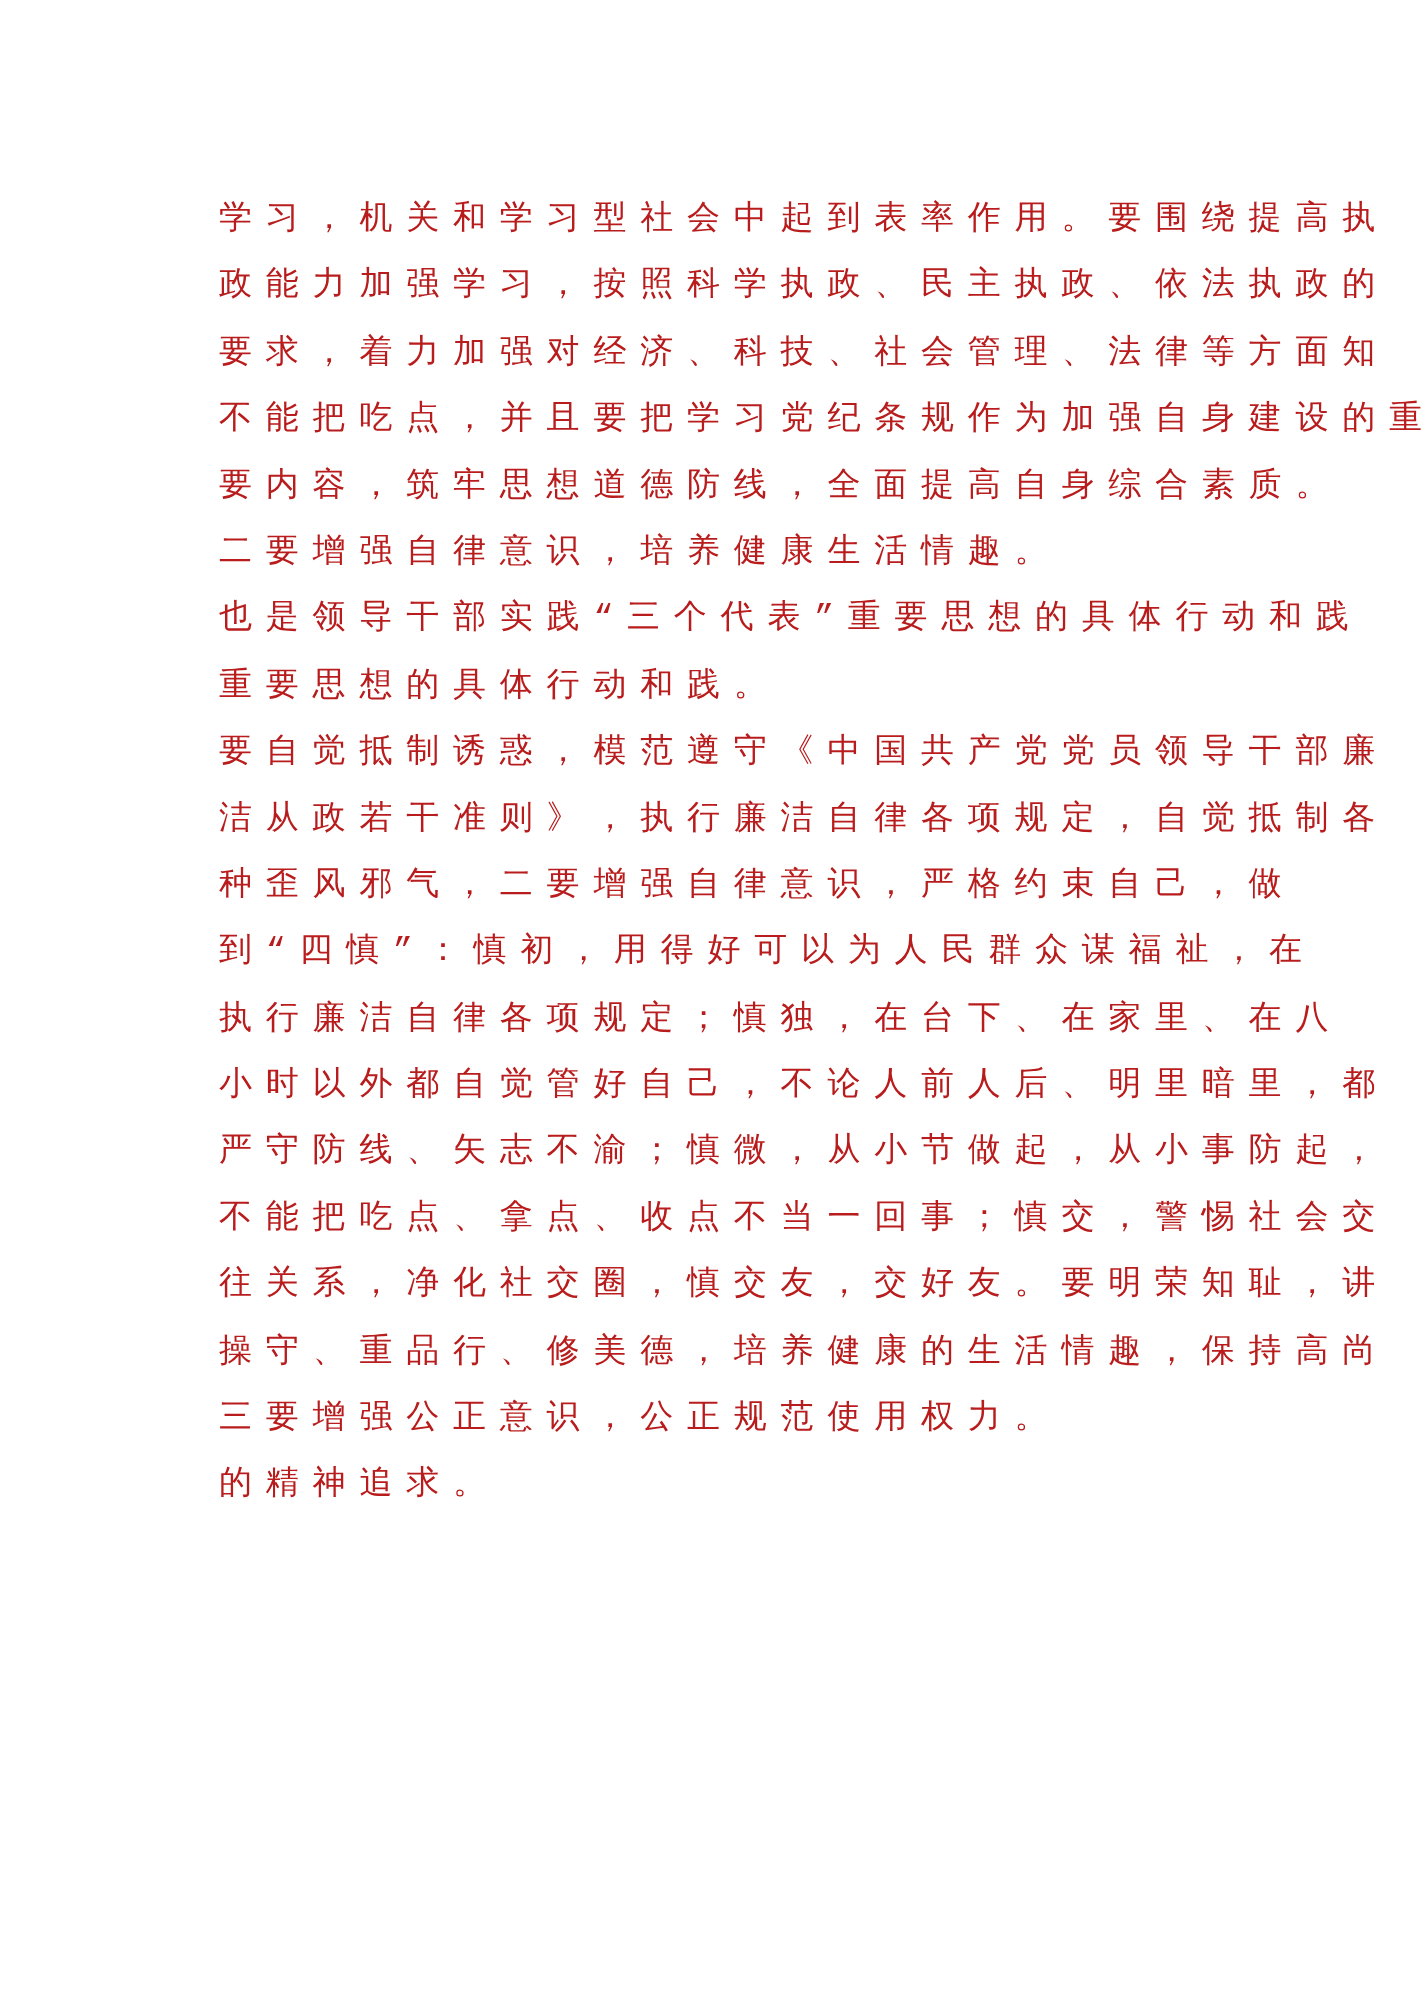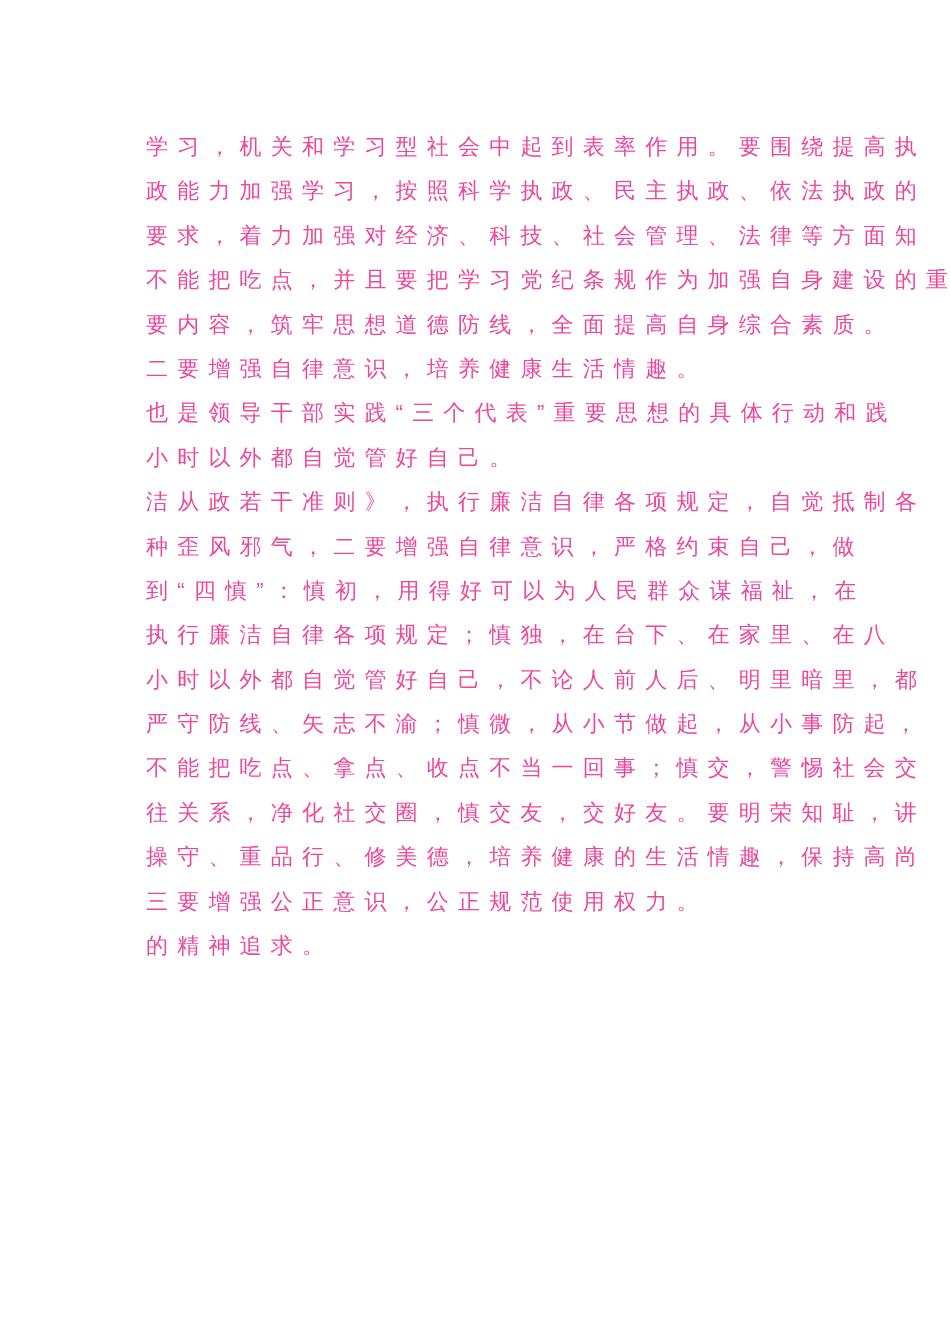--- a/index.html
+++ b/index.html
@@ -1,35 +1,36 @@
 <!DOCTYPE html>
 <html><head>
 <meta charset="utf-8">
 <style>
   html, body { margin:0; padding:0; background:#ffffff; }
   body { width:950px; height:1344px; position:relative; overflow:hidden; }
   .page { position:absolute; left:0; top:0; width:950px; height:1344px; background:#ffffff; }
   .text { position:absolute; left:146px; top:125px; width:670px;
-          font-family:Liberation Sans, sans-serif; font-size:22px; color:#ec4899;
+          font-family:Liberation Mono, monospace; font-size:22px; color:#b91c1c;
           line-height:44.4px; letter-spacing:9.2px; }
   .line { white-space:nowrap; height:44.4px; }
 </style>
 </head>
 <body>
 
 <div class="page">
   <div class="text">
     <div class="line">学习，机关和学习型社会中起到表率作用。要围绕提高执</div>
     <div class="line">政能力加强学习，按照科学执政、民主执政、依法执政的</div>
     <div class="line">要求，着力加强对经济、科技、社会管理、法律等方面知</div>
     <div class="line">不能把吃点，并且要把学习党纪条规作为加强自身建设的重</div>
     <div class="line">要内容，筑牢思想道德防线，全面提高自身综合素质。</div>
     <div class="line">二要增强自律意识，培养健康生活情趣。</div>
     <div class="line">也是领导干部实践“三个代表”重要思想的具体行动和践</div>
-    <div class="line">小时以外都自觉管好自己。</div>
+    <div class="line">重要思想的具体行动和践。</div>
+    <div class="line">要自觉抵制诱惑，模范遵守《中国共产党党员领导干部廉</div>
     <div class="line">洁从政若干准则》，执行廉洁自律各项规定，自觉抵制各</div>
     <div class="line">种歪风邪气，二要增强自律意识，严格约束自己，做</div>
     <div class="line">到“四慎”：慎初，用得好可以为人民群众谋福祉，在</div>
     <div class="line">执行廉洁自律各项规定；慎独，在台下、在家里、在八</div>
     <div class="line">小时以外都自觉管好自己，不论人前人后、明里暗里，都</div>
     <div class="line">严守防线、矢志不渝；慎微，从小节做起，从小事防起，</div>
     <div class="line">不能把吃点、拿点、收点不当一回事；慎交，警惕社会交</div>
     <div class="line">往关系，净化社交圈，慎交友，交好友。要明荣知耻，讲</div>
     <div class="line">操守、重品行、修美德，培养健康的生活情趣，保持高尚</div>
     <div class="line">三要增强公正意识，公正规范使用权力。</div>

